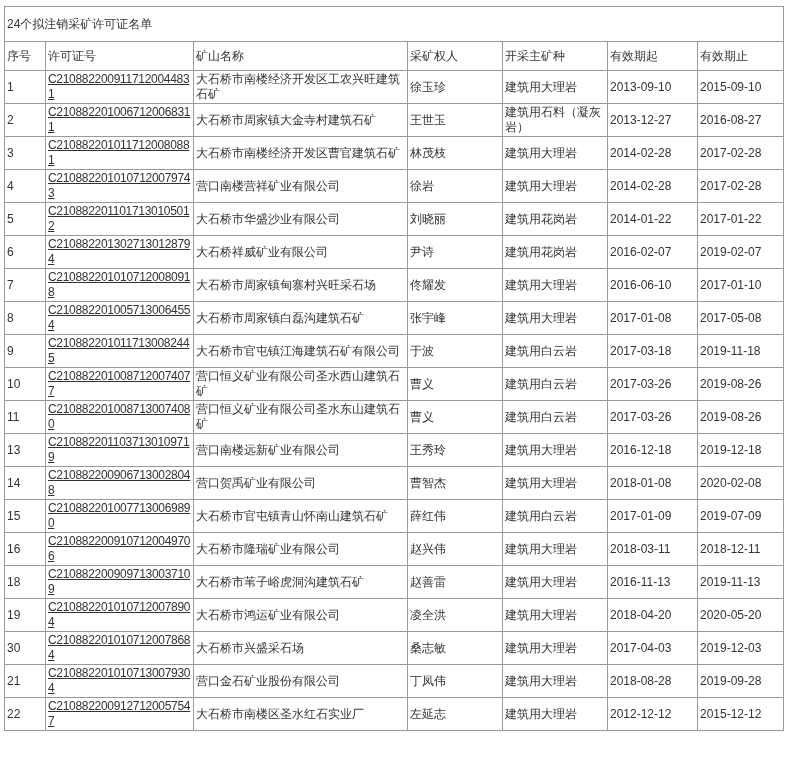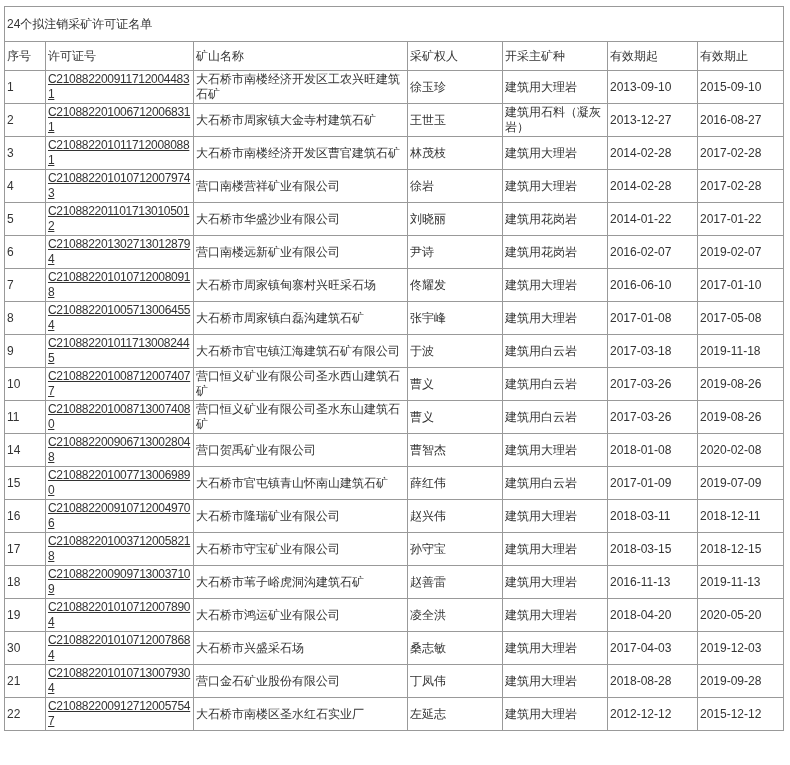--- a/index.html
+++ b/index.html
@@ -132,21 +132,21 @@
     <td class="c-mine">大石桥市华盛沙业有限公司</td>
     <td class="c-holder">刘晓丽</td>
     <td class="c-mineral">建筑用花岗岩</td>
     <td class="c-from">2014-01-22</td>
     <td class="c-to">2017-01-22</td>
   </tr>
 
   <tr>
     <td class="c-index">6</td>
     <td class="c-license">C2108822013027130128794</td>
-    <td class="c-mine">营口南楼远新矿业有限公司</td>
+    <td class="c-mine">大石桥祥威矿业有限公司</td>
     <td class="c-holder">尹诗</td>
     <td class="c-mineral">建筑用花岗岩</td>
     <td class="c-from">2016-02-07</td>
     <td class="c-to">2019-02-07</td>
   </tr>
 
   <tr>
     <td class="c-index">7</td>
     <td class="c-license">C2108822010107120080918</td>
     <td class="c-mine">大石桥市周家镇甸寨村兴旺采石场</td>
@@ -190,20 +190,29 @@
     <td class="c-index">11</td>
     <td class="c-license">C2108822010087130074080</td>
     <td class="c-mine">营口恒义矿业有限公司圣水东山建筑石矿</td>
     <td class="c-holder">曹义</td>
     <td class="c-mineral">建筑用白云岩</td>
     <td class="c-from">2017-03-26</td>
     <td class="c-to">2019-08-26</td>
   </tr>
 
 
+  <tr>
+    <td class="c-index">13</td>
+    <td class="c-license">C2108822011037130109719</td>
+    <td class="c-mine">营口南楼远新矿业有限公司</td>
+    <td class="c-holder">王秀玲</td>
+    <td class="c-mineral">建筑用大理岩</td>
+    <td class="c-from">2016-12-18</td>
+    <td class="c-to">2019-12-18</td>
+  </tr>
 
   <tr>
     <td class="c-index">14</td>
     <td class="c-license">C2108822009067130028048</td>
     <td class="c-mine">营口贺禹矿业有限公司</td>
     <td class="c-holder">曹智杰</td>
     <td class="c-mineral">建筑用大理岩</td>
     <td class="c-from">2018-01-08</td>
     <td class="c-to">2020-02-08</td>
   </tr>
@@ -221,29 +230,20 @@
   <tr>
     <td class="c-index">16</td>
     <td class="c-license">C2108822009107120049706</td>
     <td class="c-mine">大石桥市隆瑞矿业有限公司</td>
     <td class="c-holder">赵兴伟</td>
     <td class="c-mineral">建筑用大理岩</td>
     <td class="c-from">2018-03-11</td>
     <td class="c-to">2018-12-11</td>
   </tr>
 
-  <tr>
-    <td class="c-index">17</td>
-    <td class="c-license">C2108822010037120058218</td>
-    <td class="c-mine">大石桥市守宝矿业有限公司</td>
-    <td class="c-holder">孙守宝</td>
-    <td class="c-mineral">建筑用大理岩</td>
-    <td class="c-from">2018-03-15</td>
-    <td class="c-to">2018-12-15</td>
-  </tr>
 
   <tr>
     <td class="c-index">18</td>
     <td class="c-license">C2108822009097130037109</td>
     <td class="c-mine">大石桥市苇子峪虎洞沟建筑石矿</td>
     <td class="c-holder">赵善雷</td>
     <td class="c-mineral">建筑用大理岩</td>
     <td class="c-from">2016-11-13</td>
     <td class="c-to">2019-11-13</td>
   </tr>

